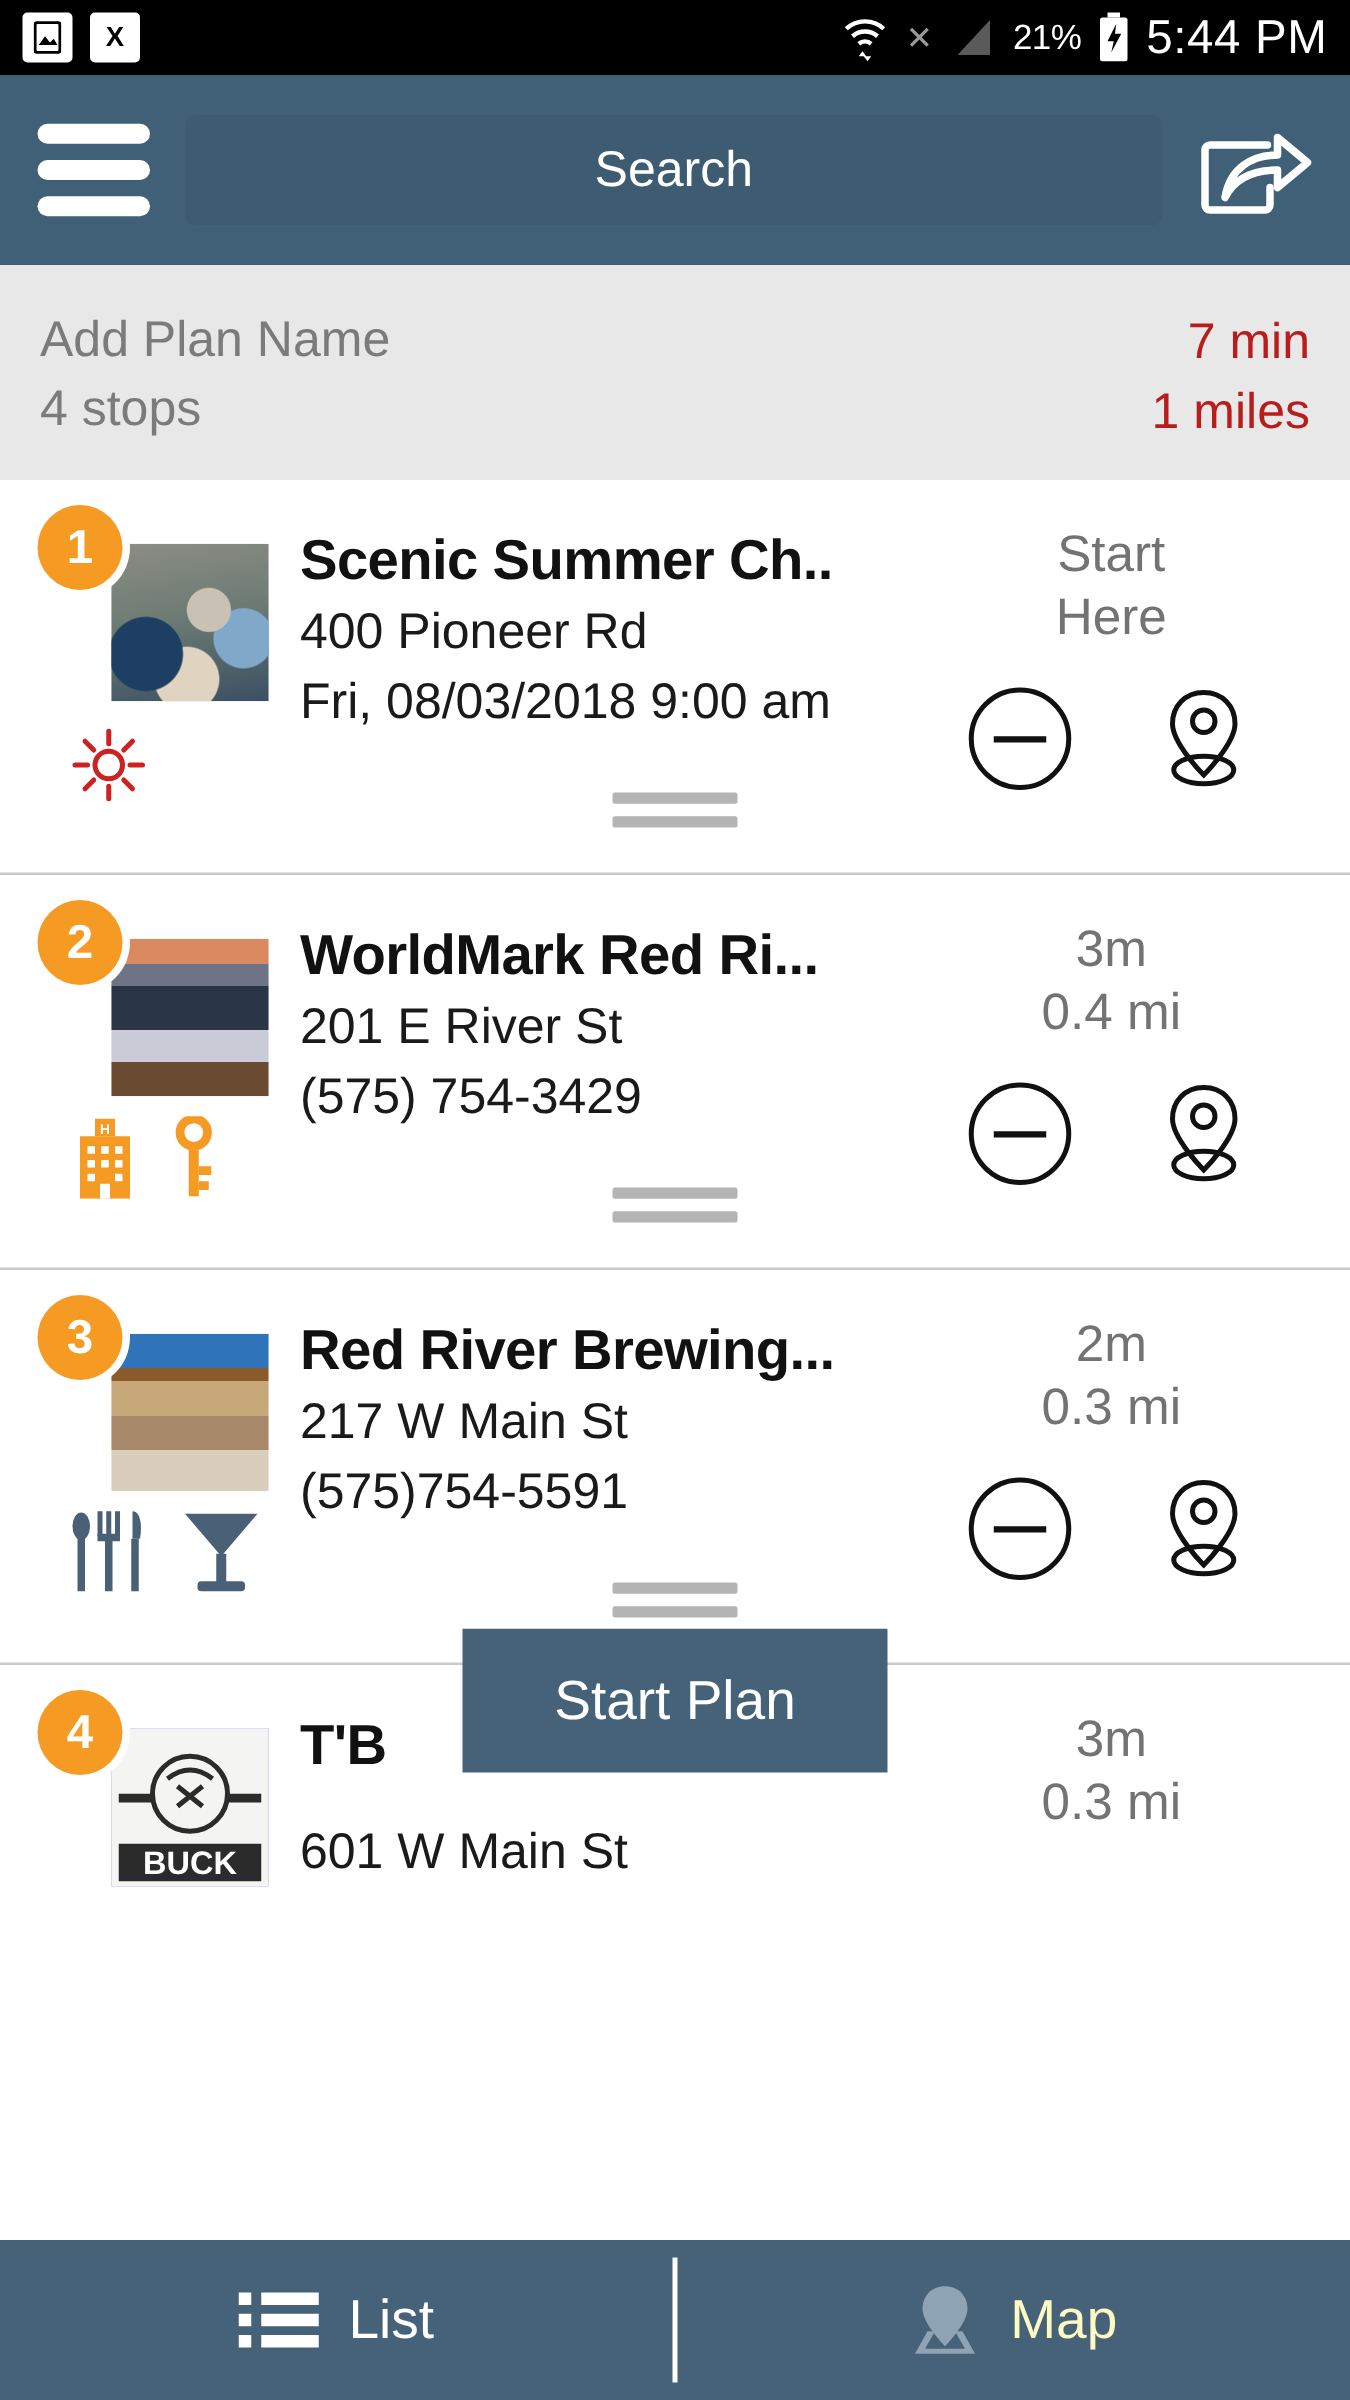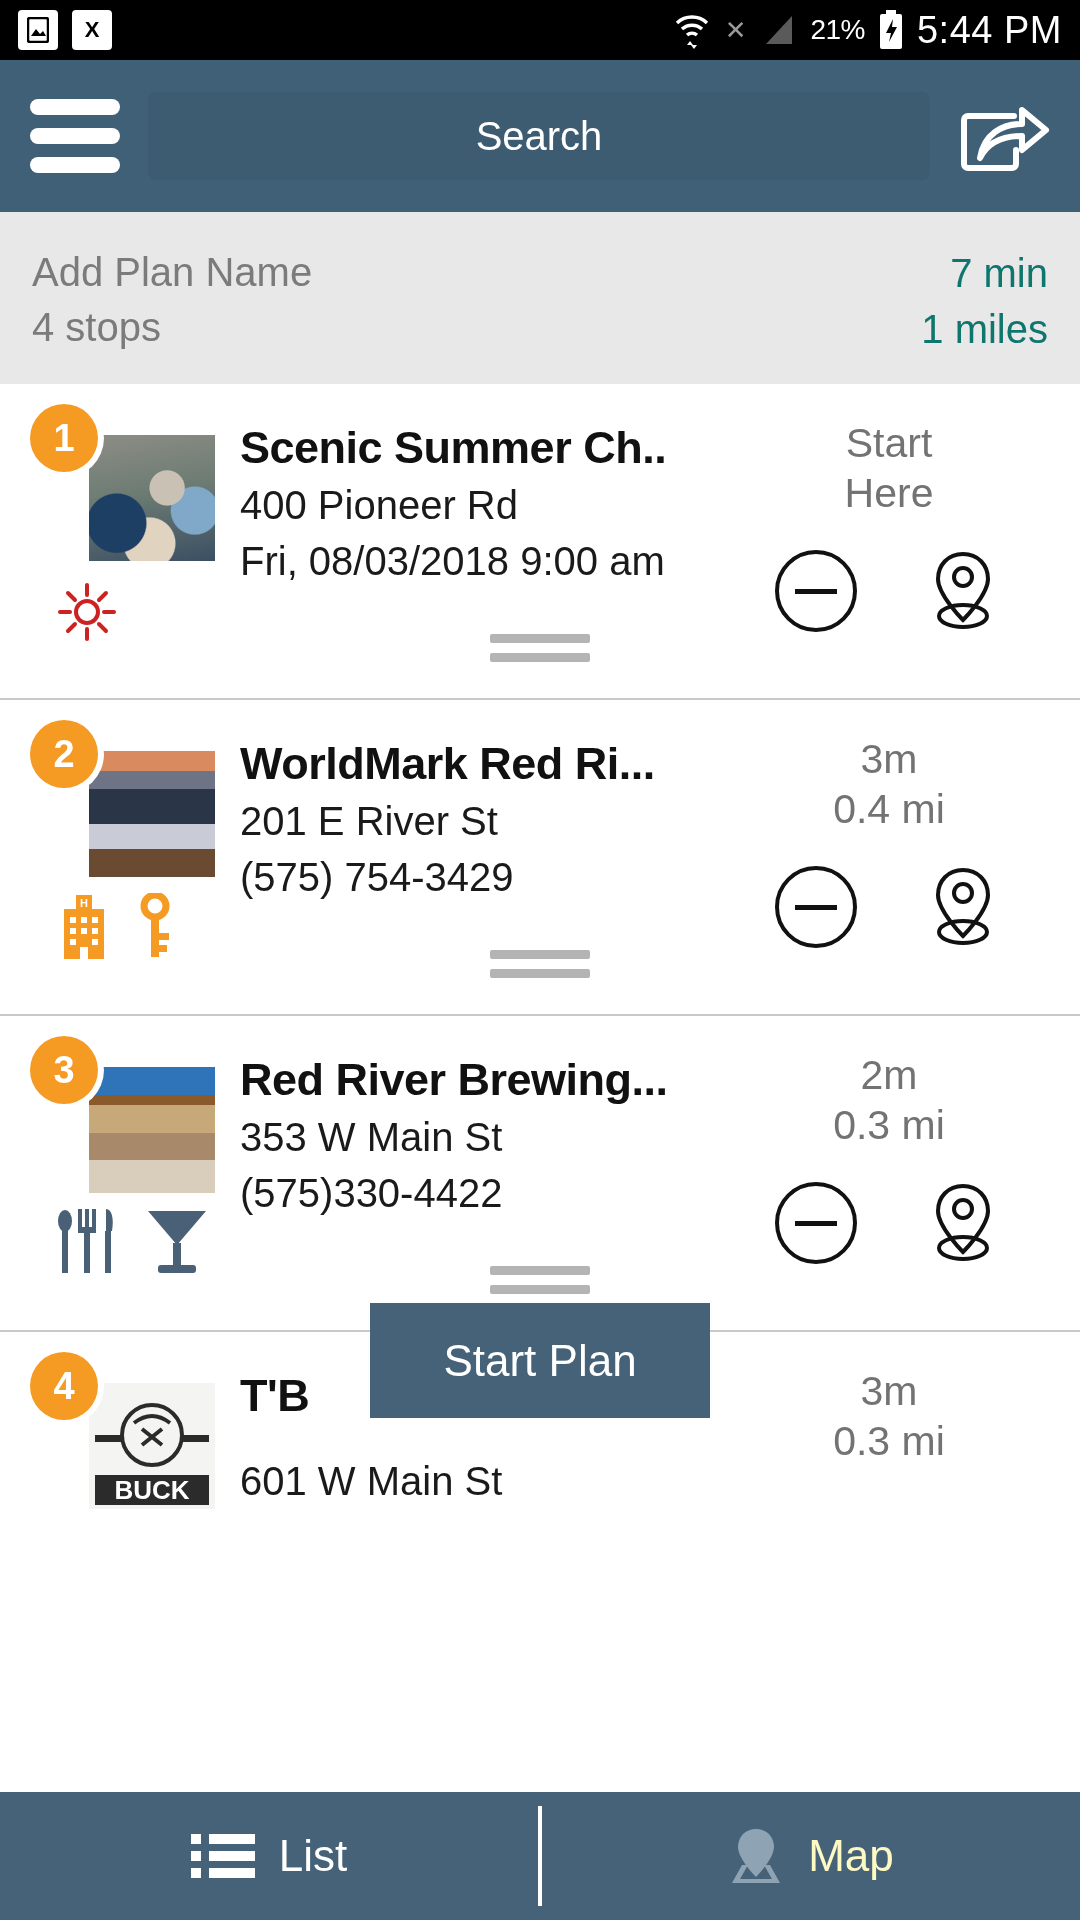--- a/index.html
+++ b/index.html
@@ -42,21 +42,21 @@
   .share-icon { width: 92px; height: 76px; position: relative; cursor: pointer; }
 
   
   .plan-summary {
     background: #e8e8e8; padding: 36px 32px 30px 32px;
     display: flex; justify-content: space-between;
   }
   .plan-left .plan-name { font-size: 40px; color: #7b7b7b; line-height: 1.2; }
   .plan-left .plan-stops { font-size: 40px; color: #7b7b7b; line-height: 1.25; margin-top: 6px; }
   .plan-right { text-align: right; }
-  .plan-right div { font-size: 40px; color: #0f766e; line-height: 1.25; }
+  .plan-right div { font-size: 40px; color: #b91c1c; line-height: 1.25; }
   .plan-right div:last-child { margin-top: 6px; }
 
   
   .list { background: #ffffff; }
   .stop {
     position: relative; border-bottom: 2px solid #c9c9c9;
     padding: 34px 0 0 0; min-height: 316px;
   }
   .stop-row { display: flex; padding: 0 26px; }
 
@@ -353,22 +353,22 @@
           </svg>
           <svg width="70" height="72" viewBox="0 0 70 72">
             <path d="M6 8 L64 8 L35 42 Z" fill="#4a6076"></path>
             <rect x="31" y="40" width="8" height="24" fill="#4a6076"></rect>
             <rect x="16" y="62" width="38" height="8" rx="3" fill="#4a6076"></rect>
           </svg>
         </div>
       </div>
       <div class="info-col">
         <div class="stop-title">Red River Brewing...</div>
-        <div class="stop-line">353 W Main St</div>
-        <div class="stop-line">(575)330-4422</div>
+        <div class="stop-line">217 W Main St</div>
+        <div class="stop-line">(575)754-5591</div>
       </div>
       <div class="right-col">
         <div class="eta">
           <div>2m</div>
           <div>0.3 mi</div>
         </div>
         <div class="action-row">
           <div class="minus-btn"></div>
           <div class="pin-btn">
             <svg width="80" height="86" viewBox="0 0 80 86">

